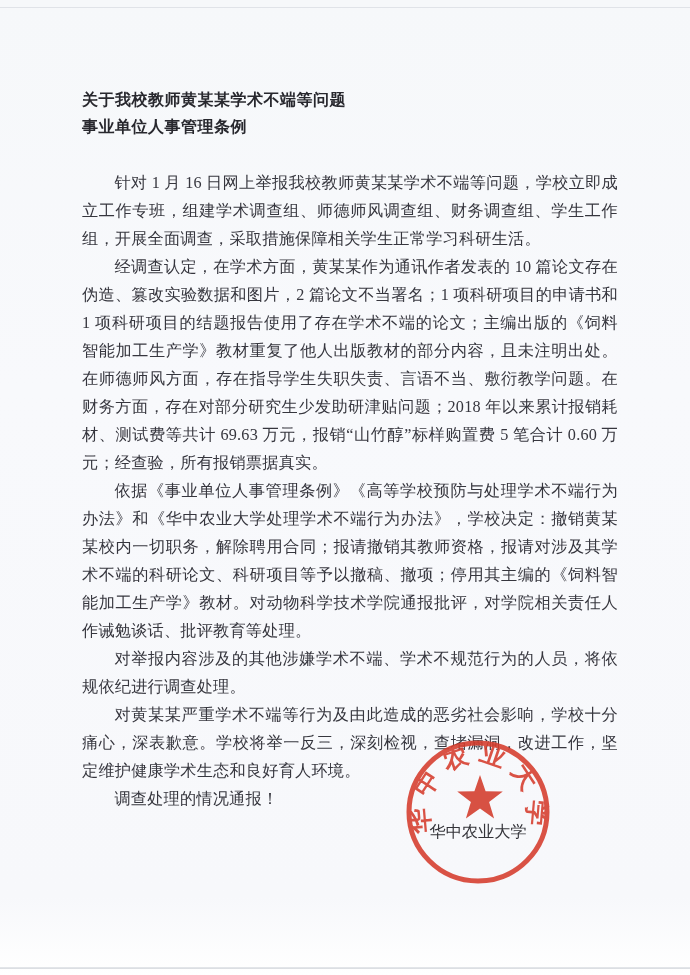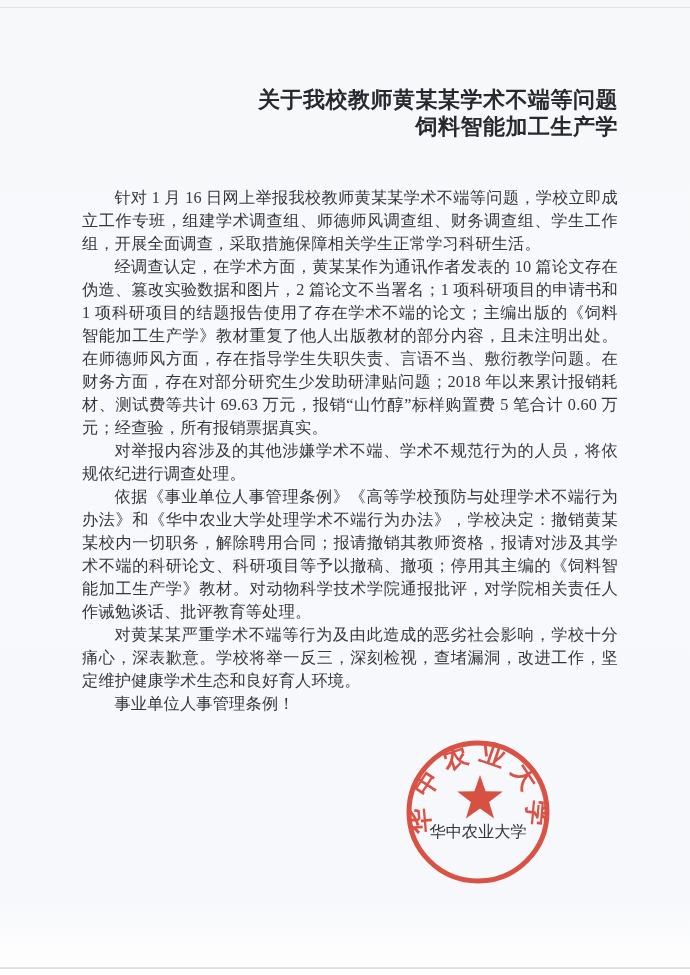--- a/index.html
+++ b/index.html
@@ -24,31 +24,31 @@
     background: linear-gradient(180deg, #e6e8ec, #d8dbe0);
   }
   .doc {
     position: absolute;
     left: 82px;
     top: 86px;
     width: 536px;
     color: #36363e;
   }
   .doc-title {
-    text-align: right;
+    text-align: left;
     font-weight: 700;
-    font-size: 22px;
+    font-size: 16px;
     line-height: 27px;
     letter-spacing: 0.5px;
     color: #28282e;
-    margin-bottom: 47px;
+    margin-bottom: 29px;
   }
   .doc-body p {
     font-size: 16.2px;
-    line-height: 23px;
+    line-height: 28px;
     text-align: justify;
     text-indent: 2em;
     color: #36363e;
     letter-spacing: 0.2px;
   }
   .sign-block {
     position: absolute;
     left: 397px;
     top: 820px;
     width: 162px;
@@ -80,30 +80,30 @@
 </style>
 </head>
 <body>
 
 <div class="page">
   <div class="page-edge-top"></div>
 
   <div class="doc">
     <div class="doc-title">
       <div>关于我校教师黄某某学术不端等问题</div>
-      <div>饲料智能加工生产学</div>
+      <div>事业单位人事管理条例</div>
     </div>
 
     <div class="doc-body">
       <p>针对 1 月 16 日网上举报我校教师黄某某学术不端等问题，学校立即成立工作专班，组建学术调查组、师德师风调查组、财务调查组、学生工作组，开展全面调查，采取措施保障相关学生正常学习科研生活。</p>
       <p>经调查认定，在学术方面，黄某某作为通讯作者发表的 10 篇论文存在伪造、篡改实验数据和图片，2 篇论文不当署名；1 项科研项目的申请书和 1 项科研项目的结题报告使用了存在学术不端的论文；主编出版的《饲料智能加工生产学》教材重复了他人出版教材的部分内容，且未注明出处。在师德师风方面，存在指导学生失职失责、言语不当、敷衍教学问题。在财务方面，存在对部分研究生少发助研津贴问题；2018 年以来累计报销耗材、测试费等共计 69.63 万元，报销“山竹醇”标样购置费 5 笔合计 0.60 万元；经查验，所有报销票据真实。</p>
+      <p>依据《事业单位人事管理条例》《高等学校预防与处理学术不端行为办法》和《华中农业大学处理学术不端行为办法》，学校决定：撤销黄某某校内一切职务，解除聘用合同；报请撤销其教师资格，报请对涉及其学术不端的科研论文、科研项目等予以撤稿、撤项；停用其主编的《饲料智能加工生产学》教材。对动物科学技术学院通报批评，对学院相关责任人作诫勉谈话、批评教育等处理。</p>
       <p>对举报内容涉及的其他涉嫌学术不端、学术不规范行为的人员，将依规依纪进行调查处理。</p>
-      <p>依据《事业单位人事管理条例》《高等学校预防与处理学术不端行为办法》和《华中农业大学处理学术不端行为办法》，学校决定：撤销黄某某校内一切职务，解除聘用合同；报请撤销其教师资格，报请对涉及其学术不端的科研论文、科研项目等予以撤稿、撤项；停用其主编的《饲料智能加工生产学》教材。对动物科学技术学院通报批评，对学院相关责任人作诫勉谈话、批评教育等处理。</p>
       <p>对黄某某严重学术不端等行为及由此造成的恶劣社会影响，学校十分痛心，深表歉意。学校将举一反三，深刻检视，查堵漏洞，改进工作，坚定维护健康学术生态和良好育人环境。</p>
-      <p>事业单位人事管理条例！</p>
+      <p>调查处理的情况通报！</p>
     </div>
   </div>
 
   <div class="seal">
     <svg viewBox="0 0 152 152" xmlns="http://www.w3.org/2000/svg">
       <circle cx="76" cy="76" r="69" fill="none" class="seal-ring" stroke-width="5"></circle>
       <polygon class="seal-star" points="78,39 83.6,55.2 100.8,55.6 87.1,66 92.1,82.4 78,72.6 63.9,82.4 68.9,66 55.2,55.6 72.4,55.2"></polygon>
       <path id="seal-arc" d="M 30.7 97.1 A 50 50 0 1 1 121.3 97.1" fill="none"></path>
       <text class="seal-text-arc" text-anchor="middle">
         <textPath href="#seal-arc" startOffset="50%">华中农业大学</textPath>

